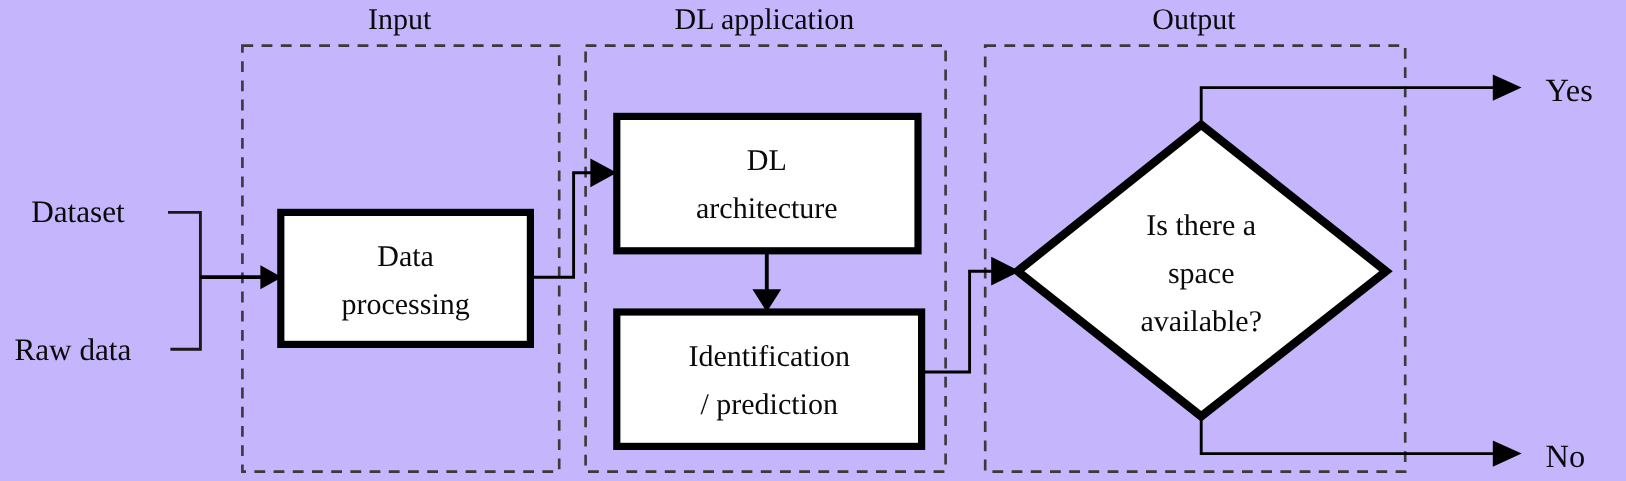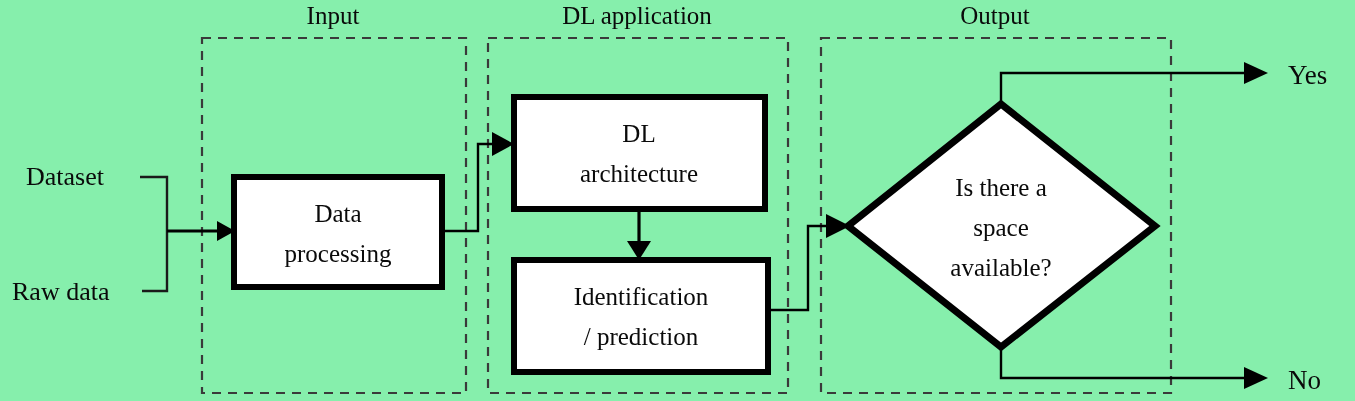--- a/index.html
+++ b/index.html
@@ -10,21 +10,21 @@
   body {
     width: 1355px;
     height: 401px;
     font-family: "Liberation Serif", "DejaVu Serif", serif;
     overflow: hidden;
   }
   #diagram-root {
     position: relative;
     width: 1355px;
     height: 401px;
-    background: #86efac;
+    background: #c4b5fd;
   }
   svg#flowchart {
     display: block;
     width: 1355px;
     height: 401px;
   }
   .group-title {
     font-family: "Liberation Serif", "DejaVu Serif", serif;
     font-size: 25px;
     fill: #0a0a0a;

